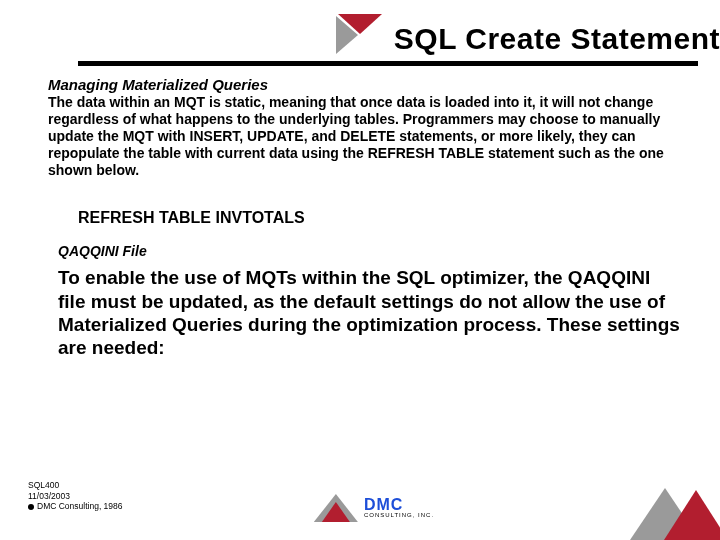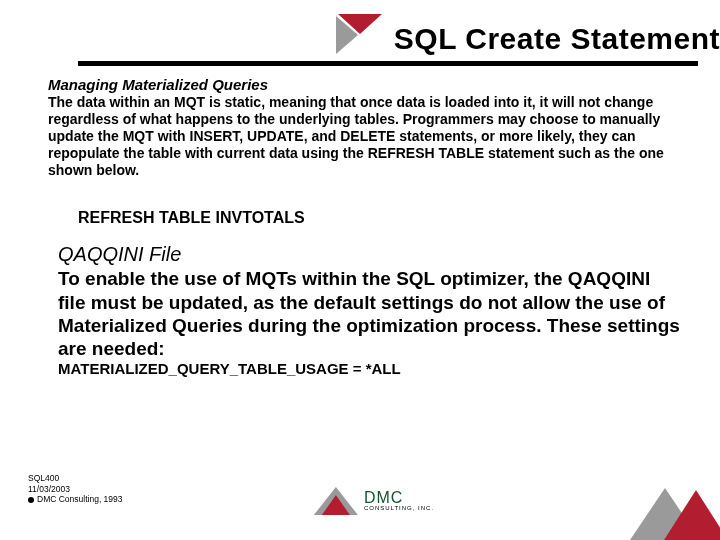--- a/index.html
+++ b/index.html
@@ -57,37 +57,37 @@
       font-weight: bold;
       font-size: 16px;
       margin: 30px 0 16px 30px;
     }
     .section2 {
       padding-left: 10px;
       padding-right: 10px;
     }
     .subhead2 {
       font-style: italic;
-      font-weight: normal;
-      font-size: 20px;
-      margin-bottom: 1px;
+      font-weight: bold;
+      font-size: 14px;
+      margin-bottom: 7px;
     }
     .para2 {
       font-weight: bold;
       font-size: 19px;
       line-height: 1.22;
     }
     .setting {
       font-weight: bold;
       font-size: 15px;
       line-height: 1.22;
     }
     .footer {
       position: absolute;
-      bottom: 23px;
+      bottom: 16px;
       left: 28px;
       right: 0;
       height: 44px;
     }
     .foot-left {
       font-size: 8.5px;
       line-height: 1.25;
       color: #000;
     }
     .foot-bullet-row {
@@ -106,24 +106,24 @@
       transform: translateX(-50%);
       display: flex;
       align-items: center;
       gap: 6px;
     }
     .dmc-tri {
       position: relative;
       width: 44px; height: 30px;
     }
     .dmc-text {
-      font-weight: 400;
+      font-weight: 700;
       font-size: 16px;
       letter-spacing: 1px;
-      color: #14532d;
+      color: #1d4ed8;
     }
     .dmc-sub {
       font-size: 6px;
       letter-spacing: 1px;
       color: #000;
       margin-top: -2px;
     }
     .corner-br {
       position: absolute;
       right: 0;
@@ -150,31 +150,30 @@
 
 <div class="body">
   <div class="subhead">Managing Materialized Queries</div>
   <div class="para">The data within an MQT is static, meaning that once data is loaded into it, it will not change regardless of what happens to the underlying tables. Programmers may choose to manually update the MQT with INSERT, UPDATE, and DELETE statements, or more likely, they can repopulate the table with current data using the REFRESH TABLE statement such as the one shown below.</div>
 
   <div class="code-line">REFRESH TABLE INVTOTALS</div>
 
   <div class="section2">
     <div class="subhead2">QAQQINI File</div>
     <div class="para2">To enable the use of MQTs within the SQL optimizer, the QAQQINI file must be updated, as the default settings do not allow the use of Materialized Queries during the optimization process. These settings are needed:</div>
-    <div class="setting">MATERIALIZED_QUERY_TABLE_USAGE = *ALL</div>
   </div>
 </div>
 
 <div class="footer">
   <div class="foot-left">
     <div>SQL400</div>
     <div>11/03/2003</div>
     <div class="foot-bullet-row">
       <span class="bullet"></span>
-      <span>DMC Consulting, 1993</span>
+      <span>DMC Consulting, 1986</span>
     </div>
   </div>
 
   <div class="logo-center">
     <div class="dmc-tri">
       <svg width="44" height="30" viewBox="0 0 44 30">
         <polygon points="0,30 22,2 44,30" fill="#9a9a9a"></polygon>
         <polygon points="8,30 22,10 36,30" fill="#b21e2f"></polygon>
       </svg>
     </div>

